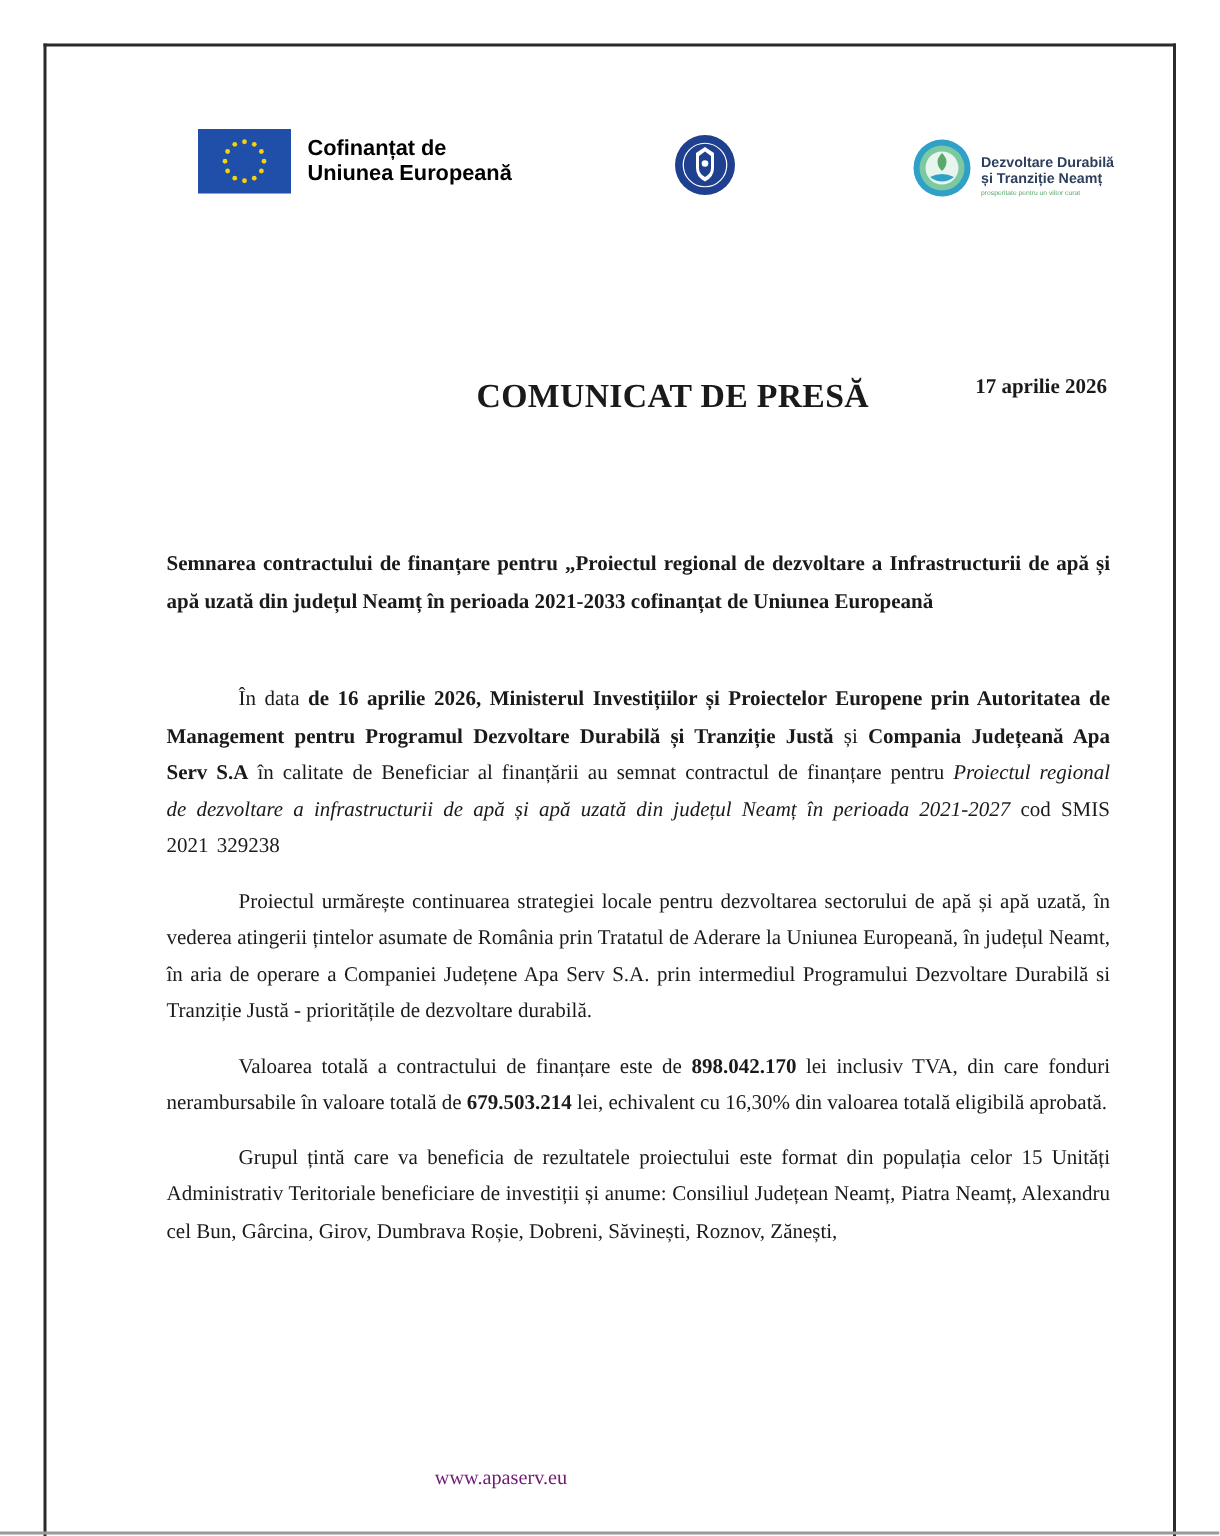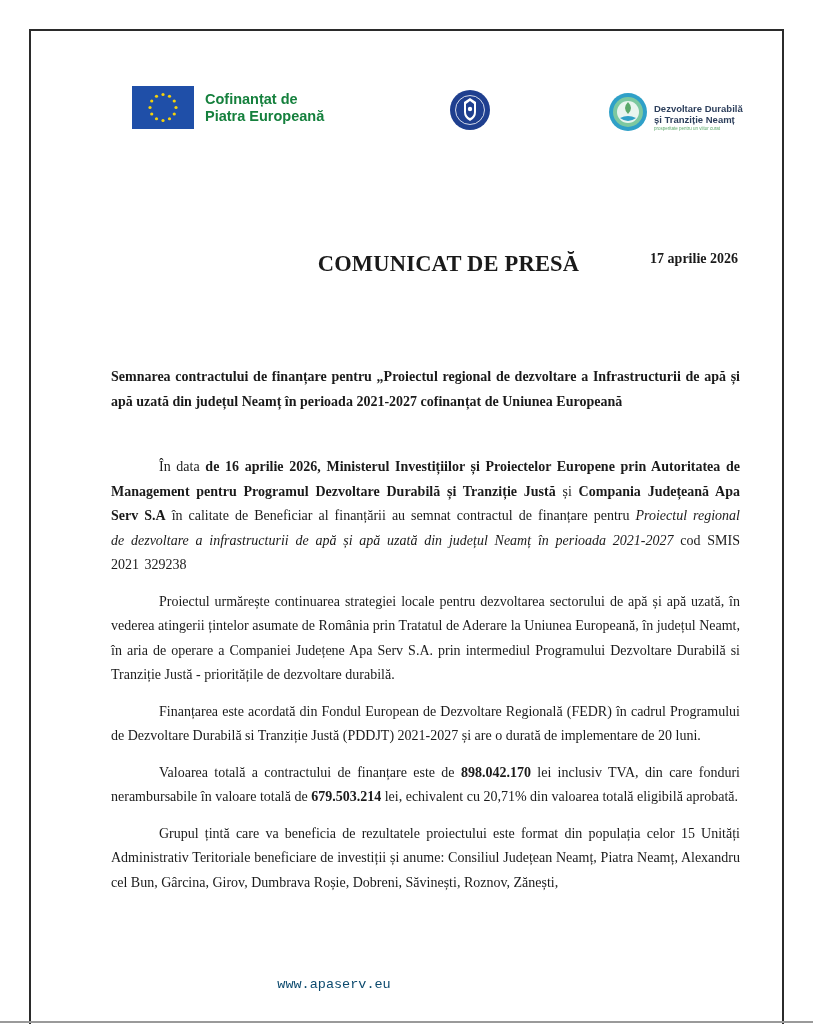--- a/index.html
+++ b/index.html
@@ -3,40 +3,40 @@
 <meta charset="utf-8">
 <style>
   html, body { margin: 0; padding: 0; background: #ffffff; }
   body { width: 813px; height: 1024px; position: relative; overflow: hidden; font-family: "Liberation Serif", serif; color: #1a1a1a; }
   .page-frame { position: absolute; left: 29px; top: 29px; width: 755px; height: 1010px; border-left: 2px solid #2b2b2b; border-top: 2px solid #2b2b2b; border-right: 2px solid #2b2b2b; box-sizing: border-box; }
   .bottom-line { position: absolute; left: 0; top: 1021px; width: 813px; height: 2px; background: #9a9a9a; }
 
   
   .eu-logo { position: absolute; left: 132px; top: 86px; display: flex; align-items: center; }
   .eu-flag { width: 62px; height: 43px; background: #1f4fa8; position: relative; }
-  .eu-text { margin-left: 11px; font-family: "Liberation Sans", sans-serif; font-weight: bold; font-size: 14.5px; line-height: 17px; color: #15803d; }
+  .eu-text { margin-left: 11px; font-family: "Liberation Sans", sans-serif; font-weight: bold; font-size: 14.5px; line-height: 17px; color: #000000; }
   .gov-logo { position: absolute; left: 449px; top: 89px; width: 42px; height: 42px; }
   .pddjt-logo { position: absolute; left: 608px; top: 92px; display: flex; align-items: flex-end; }
   .pddjt-icon { width: 40px; height: 40px; }
   .pddjt-text { margin-left: 6px; font-family: "Liberation Sans", sans-serif; }
   .pddjt-title { font-size: 9.5px; font-weight: bold; color: #2d3f5c; line-height: 11px; }
   .pddjt-sub { font-size: 4.5px; color: #5aa86a; line-height: 7px; }
 
   .date { position: absolute; right: 75px; top: 218px; font-weight: bold; font-size: 14px; margin-top: 33px; }
   .title { position: absolute; left: 0; width: 813px; top: 251px; text-align: center; font-weight: bold; font-size: 22.5px; letter-spacing: 0.2px; padding-left: 42px; }
 
   .subtitle { position: absolute; left: 111px; width: 629px; top: 365px; font-weight: bold; font-size: 14px; line-height: 24.5px; text-align: justify; text-align-last: left; }
 
   .body { position: absolute; left: 111px; width: 629px; top: 455px; font-size: 14px; line-height: 24.5px; text-align: justify; }
   .body p { margin: 0 0 12px 0; text-indent: 48px; }
   .body p.first { word-spacing: 2px; }
   .body b { font-weight: bold; }
   .body i { font-style: italic; }
 
-  .footer-url { position: absolute; left: 0; width: 668px; top: 977px; text-align: center; font-family: Liberation Mono, monospace; font-size: 13.5px; color: #0c4a6e; }
+  .footer-url { position: absolute; left: 0; width: 668px; top: 977px; text-align: center; font-family: Liberation Serif, serif; font-size: 13.5px; color: #701a75; }
 </style>
 </head>
 <body>
 
 <div class="page-frame"></div>
 <div class="bottom-line"></div>
 
 <div class="eu-logo">
   <div class="eu-flag">
     <svg width="62" height="43" viewBox="0 0 62 43">
@@ -51,21 +51,21 @@
           <circle cx="24.50" cy="32.76" r="1.6"></circle>
           <circle cx="19.74" cy="28.00" r="1.6"></circle>
           <circle cx="18.00" cy="21.50" r="1.6"></circle>
           <circle cx="19.74" cy="15.00" r="1.6"></circle>
           <circle cx="24.50" cy="10.24" r="1.6"></circle>
         </g>
     </svg>
   </div>
   <div class="eu-text">
     <div>Cofinanțat de</div>
-    <div>Piatra Europeană</div>
+    <div>Uniunea Europeană</div>
   </div>
 </div>
 
 <div class="gov-logo">
   <svg width="42" height="42" viewBox="0 0 42 42">
     <circle cx="21" cy="21" r="20" fill="#1f3f8f"></circle>
     <circle cx="21" cy="21" r="14.5" fill="none" stroke="#ffffff" stroke-width="0.8"></circle>
     <path d="M21 9 L27 13 L27 23 Q27 29 21 32 Q15 29 15 23 L15 13 Z" fill="#ffffff"></path>
     <path d="M21 12 L25 15 L25 23 Q25 27 21 29 Q17 27 17 23 L17 15 Z" fill="#1f3f8f"></path>
     <circle cx="21" cy="20" r="2.2" fill="#ffffff"></circle>
@@ -83,23 +83,22 @@
   <div class="pddjt-text">
     <div class="pddjt-title">Dezvoltare Durabilă</div>
     <div class="pddjt-title">și Tranziție Neamț</div>
     <div class="pddjt-sub">prosperitate pentru un viitor curat</div>
   </div>
 </div>
 
 <div class="date">17 aprilie 2026</div>
 <div class="title">COMUNICAT DE PRESĂ</div>
 
-<div class="subtitle">Semnarea contractului de finanțare pentru „Proiectul regional de dezvoltare a Infrastructurii de apă și apă uzată din județul Neamț în perioada 2021-2027 cofinanțat de Uniunea Europeană</div>
+<div class="subtitle">Semnarea contractului de finanțare pentru „Proiectul regional de dezvoltare a Infrastructurii de apă și apă uzată din județul Neamț în perioada 2021-2033 cofinanțat de Uniunea Europeană</div>
 
 <div class="body">
   <p class="first"><span>În data </span><b>de 16 aprilie 2026, Ministerul Investițiilor și Proiectelor Europene prin Autoritatea de Management pentru Programul Dezvoltare Durabilă și Tranziție Justă</b><span> și </span><b>Compania Județeană Apa Serv S.A</b><span> în calitate de Beneficiar al finanțării au semnat contractul de finanțare pentru </span><i>Proiectul regional de dezvoltare a infrastructurii de apă și apă uzată din județul Neamț în perioada 2021-2027</i><span> cod SMIS 2021 329238</span></p>
   <p>Proiectul urmărește continuarea strategiei locale pentru dezvoltarea sectorului de apă și apă uzată, în vederea atingerii țintelor asumate de România prin Tratatul de Aderare la Uniunea Europeană, în județul Neamt, în aria de operare a Companiei Județene Apa Serv S.A. prin intermediul Programului Dezvoltare Durabilă si Tranziție Justă - prioritățile de dezvoltare durabilă.</p>
-  <p>Finanțarea este acordată din Fondul European de Dezvoltare Regională (FEDR) în cadrul  Programului de Dezvoltare Durabilă si Tranziție Justă (PDDJT) 2021-2027 și are o durată de implementare de 20 luni.</p>
-  <p><span>Valoarea totală a contractului de finanțare este de </span><b>898.042.170</b><span> lei inclusiv TVA, din care fonduri nerambursabile în valoare totală de </span><b>679.503.214</b><span> lei, echivalent cu 20,71% din valoarea totală eligibilă aprobată.</span></p>
+  <p><span>Valoarea totală a contractului de finanțare este de </span><b>898.042.170</b><span> lei inclusiv TVA, din care fonduri nerambursabile în valoare totală de </span><b>679.503.214</b><span> lei, echivalent cu 16,30% din valoarea totală eligibilă aprobată.</span></p>
   <p>Grupul țintă care va beneficia de rezultatele proiectului este format din populația celor 15 Unități Administrativ Teritoriale beneficiare de investiții și anume:  Consiliul Județean Neamț, Piatra Neamț, Alexandru cel Bun, Gârcina, Girov, Dumbrava Roșie, Dobreni, Săvinești, Roznov, Zănești,</p>
 </div>
 
 <div class="footer-url">www.apaserv.eu</div>
 
 </body></html>

